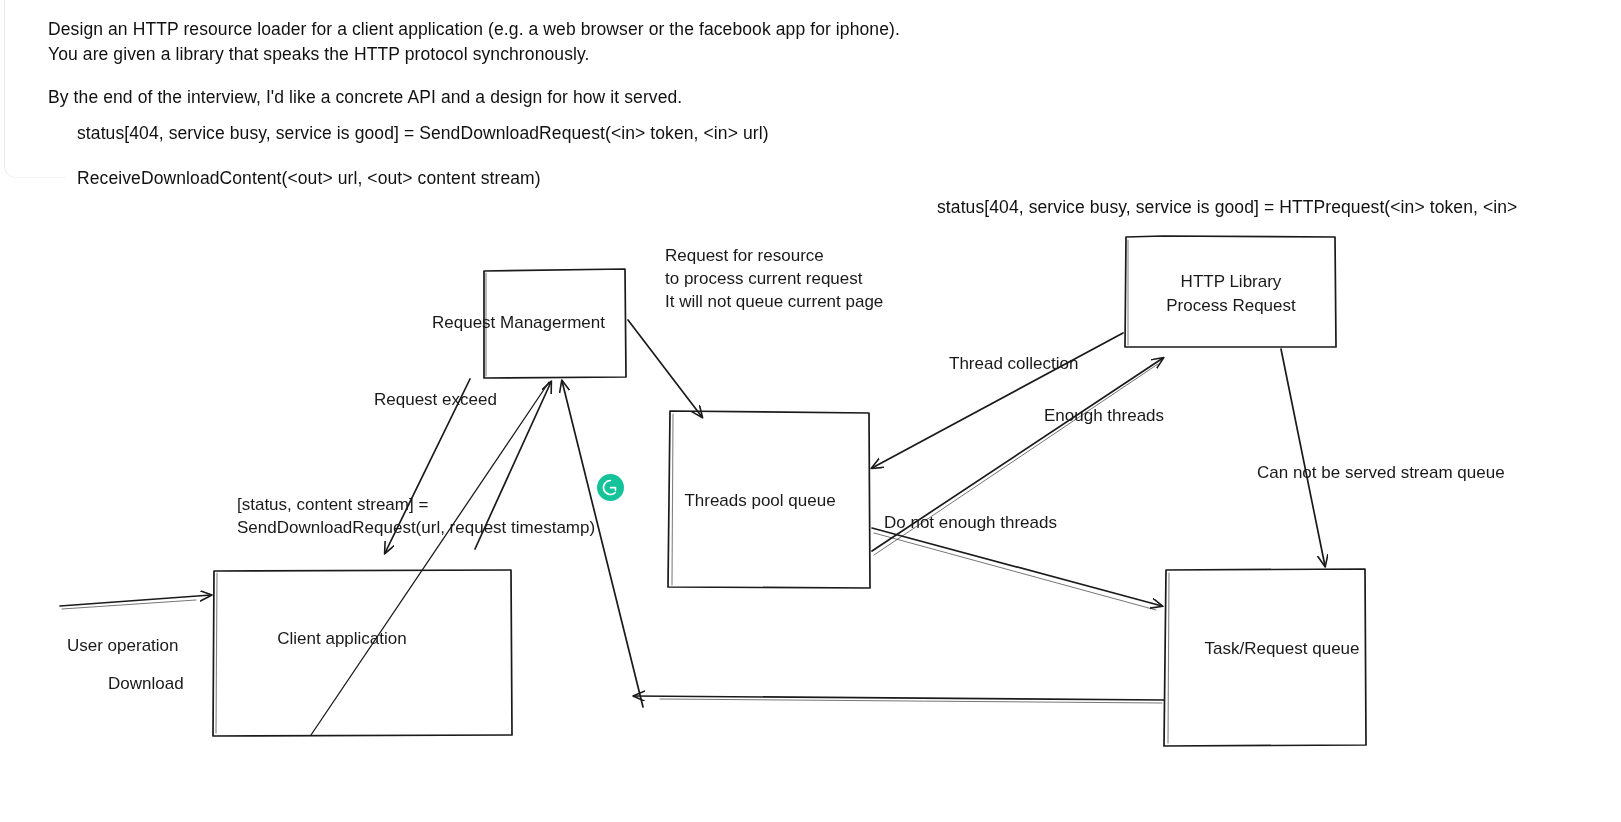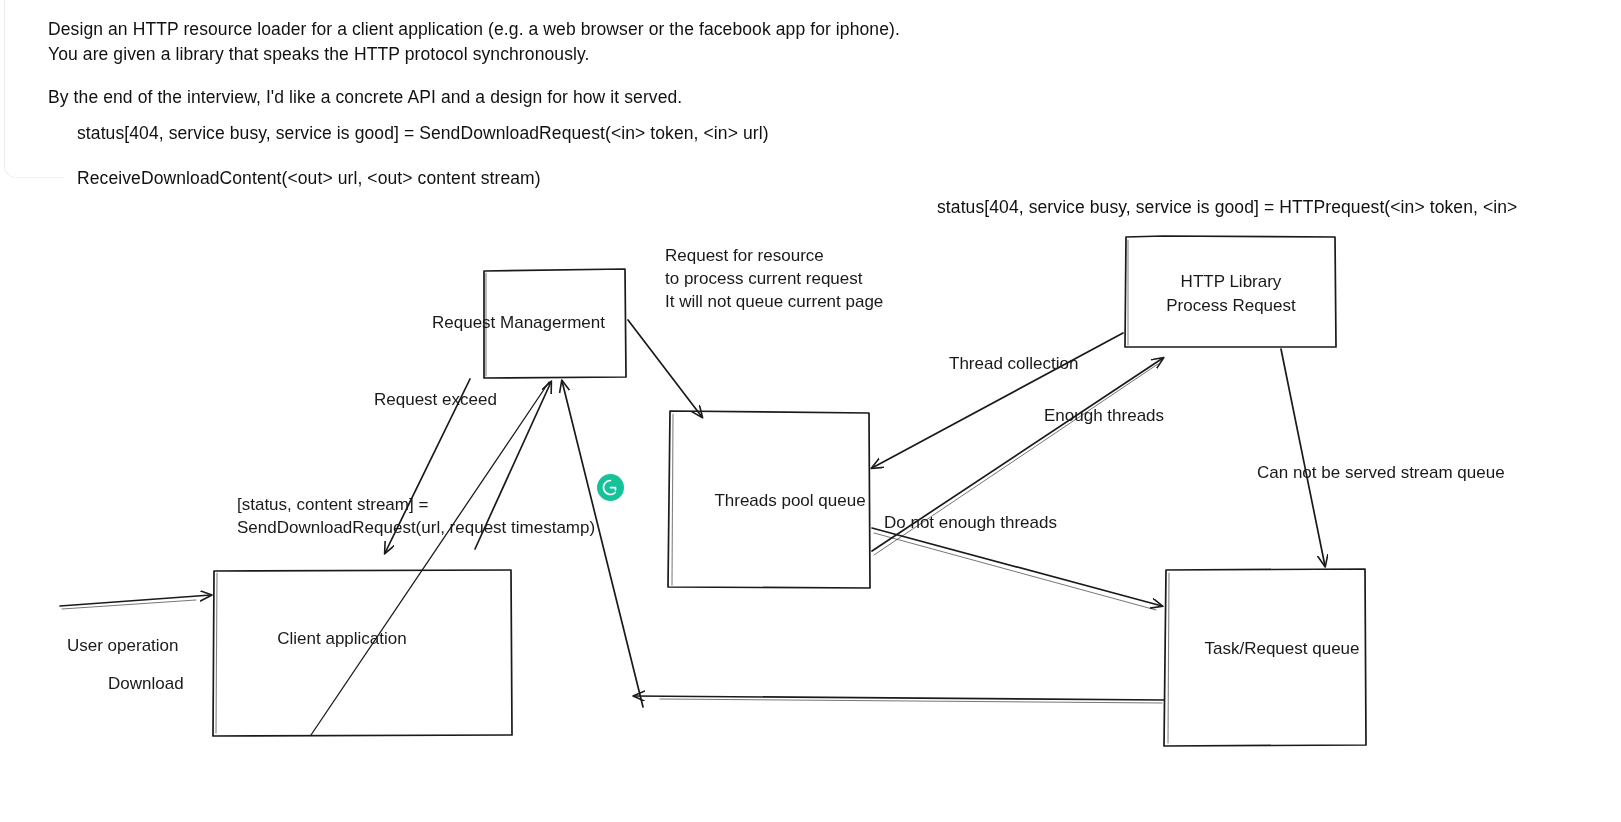--- a/index.html
+++ b/index.html
@@ -171,21 +171,21 @@
         <path d="M1162,703 L660,699" stroke-width="1.0" opacity="0.6"></path>
       </g>
 
     </g>
   </svg>
 
   <div class="node-label" style="left:432px; top:311px; width:200px; text-align:left;">Request Managerment</div>
 
   <div class="node-label" style="left:214px; top:627px; width:256px;">Client application</div>
 
-  <div class="node-label" style="left:682px; top:489px; width:216px;">Threads pool queue</div>
+  <div class="node-label" style="left:652px; top:489px; width:216px;">Threads pool queue</div>
 
   <div class="node-label" style="left:1126px; top:270px; width:210px;">HTTP Library
 Process Request</div>
 
   <div class="node-label" style="left:1166px; top:637px; width:232px;">Task/Request queue</div>
 
   <div class="edge-label" style="left:665px; top:244px;">Request for resource
 to process current request
 It will not queue current page</div>
 

